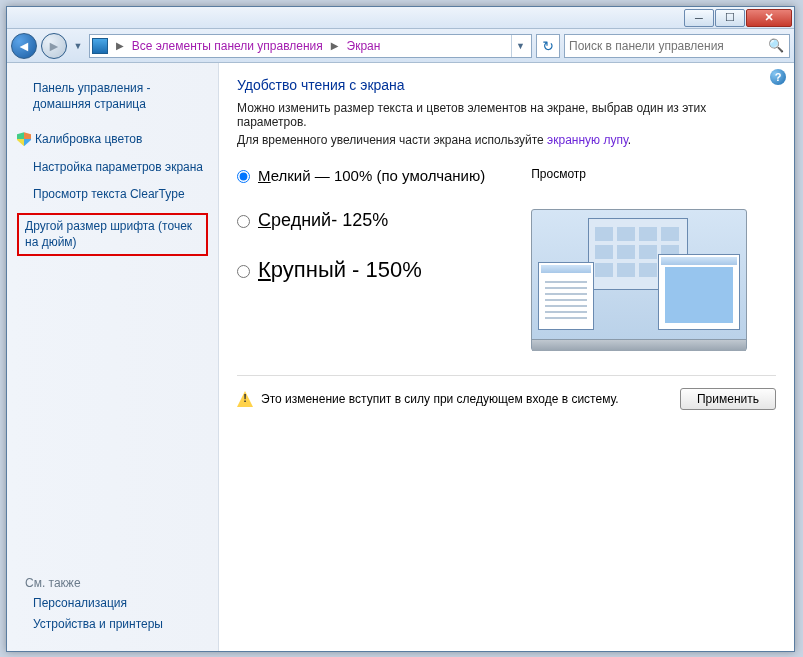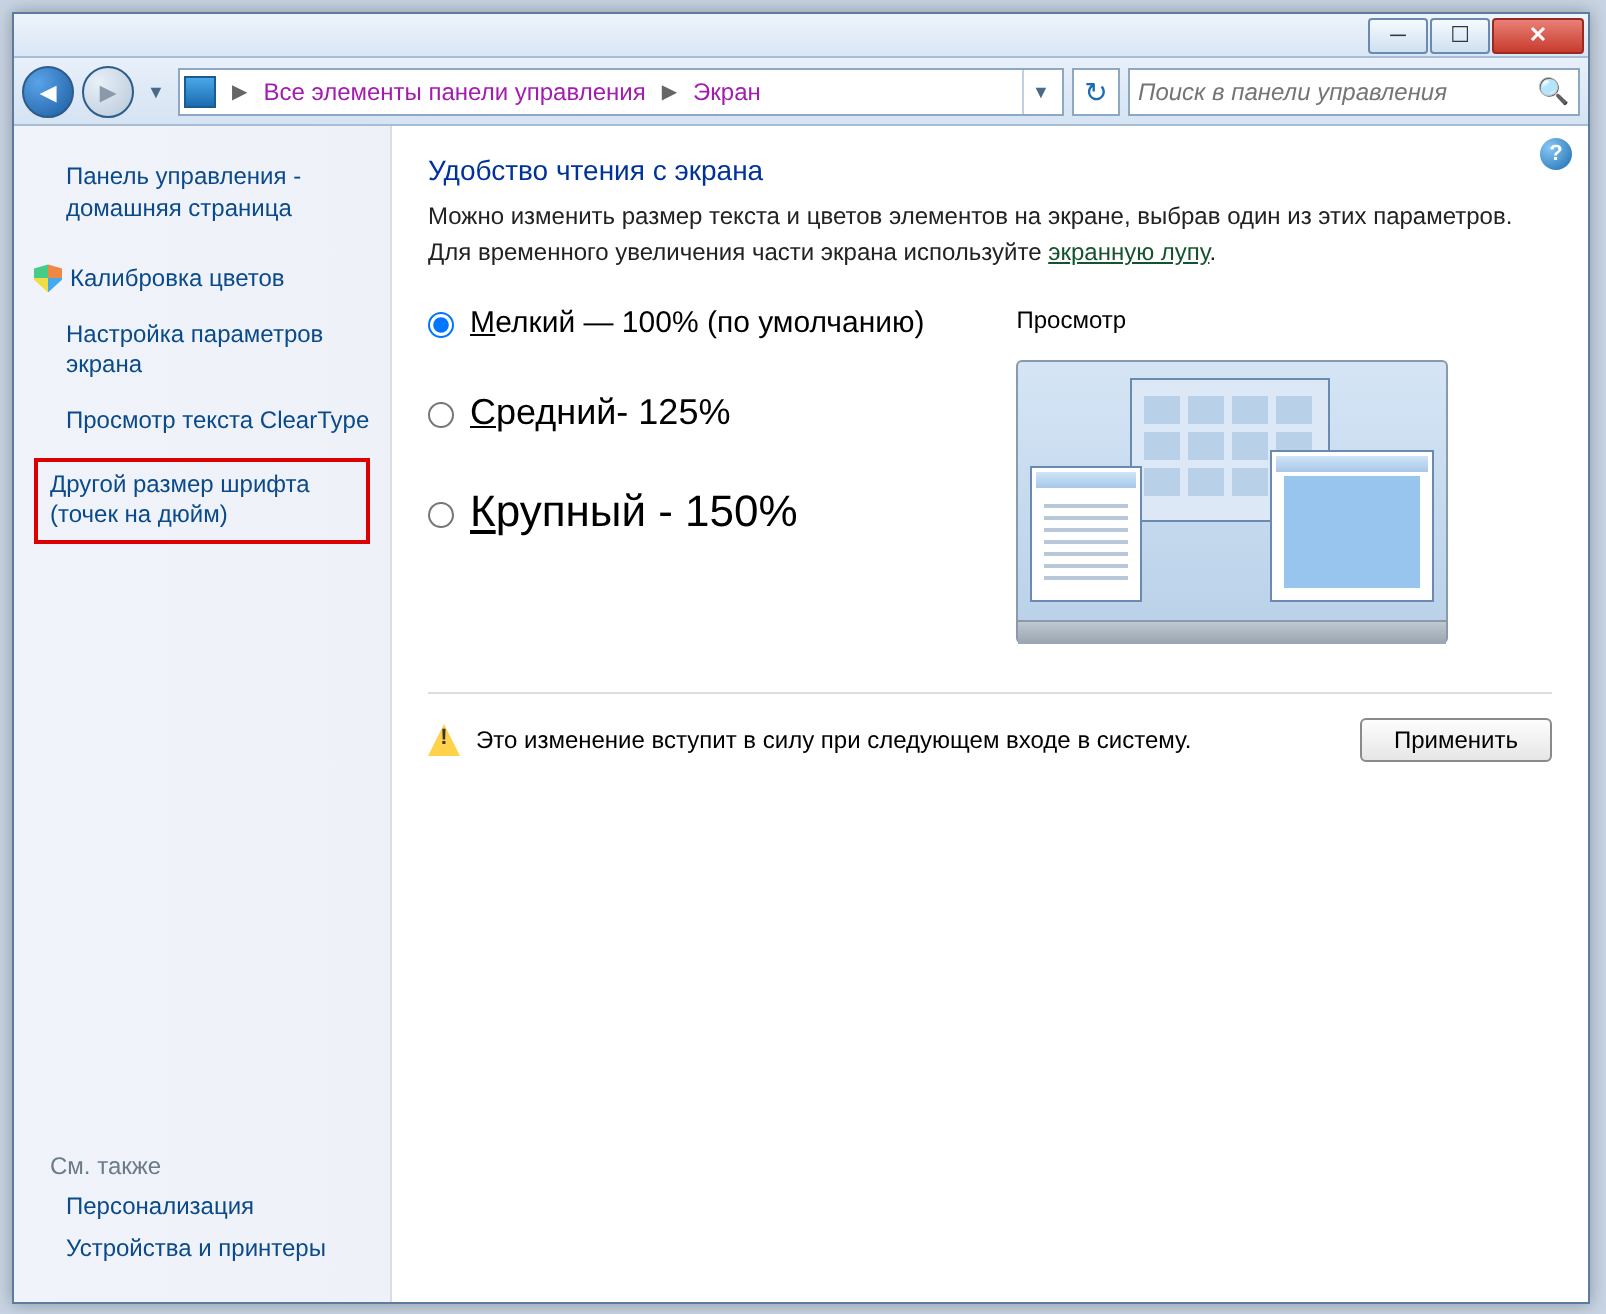--- a/index.html
+++ b/index.html
@@ -106,31 +106,31 @@
   display:flex;align-items:center;justify-content:center;
   color:#1b6cb0;font-size:14px;
 }
 .searchbox {
   width:226px;height:24px;
   border:1px solid #8ea8c4;background:#fff;
   display:flex;align-items:center;
   padding:0 4px;
 }
 .searchbox input {
-  border:none;outline:none;flex:1;font-style:italic;color:#888;font-size:12px;
+  border:none;outline:none;flex:1;color:#888;font-size:12px;
 }
 .search-icon{color:#1b6cb0;font-size:13px;}
 
 .body {
   flex:1;
   display:flex;
   position:relative;
 }
 .sidebar {
-  width:189px;
+  width:212px;
   background: linear-gradient(90deg,#f0f4fa,#eef2f8);
   border-right:1px solid #d6dee8;
   padding:12px 10px;
   display:flex;
   flex-direction:column;
 }
 .sidebar a { color:#0b4a8a; text-decoration:none; display:block; margin:6px 0 6px 16px; line-height:1.3; cursor:pointer;}
 .sidebar .with-icon { display:flex; gap:4px; margin-left:0;}
 .shield {width:14px;height:14px;display:inline-block;position:relative;}
 .shield::before{content:"";position:absolute;inset:0;background:conic-gradient(#e84 0 90deg,#4ae 90deg 180deg,#ed4 180deg 270deg,#4c8 270deg 360deg);clip-path:polygon(50% 0,100% 15%,100% 55%,50% 100%,0 55%,0 15%);}
@@ -142,31 +142,31 @@
 .main {
   flex:1;
   padding:14px 18px;
   background:#fff;
   position:relative;
   overflow:auto;
 }
 .help-icon{position:absolute;right:8px;top:6px;width:16px;height:16px;border-radius:50%;background:radial-gradient(circle at 30% 30%,#87c7f3,#1b6cb0);color:#fff;font-size:11px;display:flex;align-items:center;justify-content:center;font-weight:bold;}
 .main h1{color:#003399;font-size:14px;font-weight:normal;margin-bottom:8px;}
 .main p.desc{color:#222;margin-bottom:4px;}
-.main a.inline{color:#14532d;text-decoration:underline;}
+.main a.inline{color:#6d28d9;}
 
 .options{margin-top:20px;display:flex;gap:40px;}
 .radios{display:flex;flex-direction:column;gap:26px;}
 .radio-row{display:flex;align-items:center;gap:8px;}
 .radio-row input{margin-top:2px;}
 .radio-row label{font-size:15px;}
 .radio-row.large label{font-size:18px;}
 .radio-row.xlarge label{font-size:22px;}
 .preview-col{flex:1;}
-.preview-label{font-size:12px;margin-bottom:13px;margin-left:6px;}
+.preview-label{font-size:12px;margin-bottom:28px;margin-left:6px;}
 .monitor{
   width:216px;height:142px;margin-left:6px;
   background:linear-gradient(#d5e5f5,#b8d0e8);
   border:1px solid #8a9aaa;border-radius:3px;
   position:relative;padding:10px 10px 18px 10px;
 }
 .monitor .base{position:absolute;bottom:-1px;left:0;right:0;height:12px;background:linear-gradient(#c0c8d0,#98a4b0);border-top:1px solid #8a9aaa;}
 .monitor .w1{position:absolute;left:6px;top:52px;width:56px;height:68px;background:#fff;border:1px solid #6a8ab0;}
 .monitor .w1::before{content:"";position:absolute;top:2px;left:2px;right:2px;height:8px;background:linear-gradient(#cfe4f8,#a8c8e8);}
 .monitor .w1 .ln{position:absolute;left:6px;right:6px;height:2px;background:#b8c8d8;}

